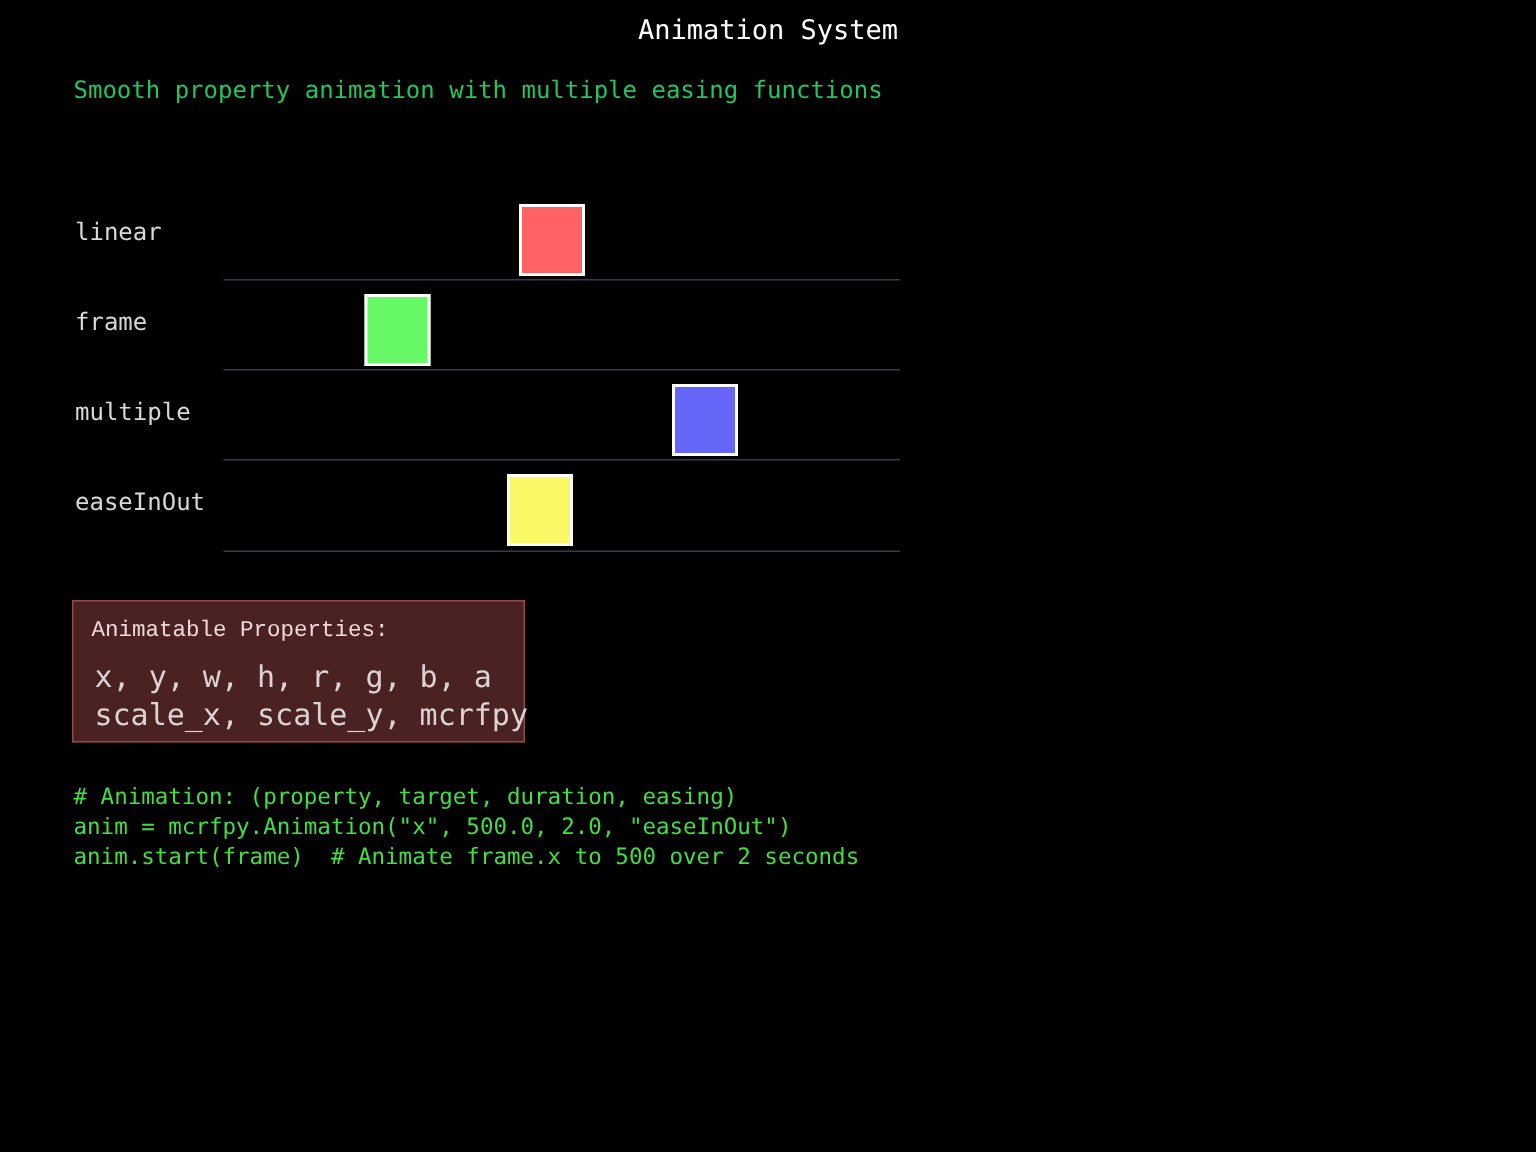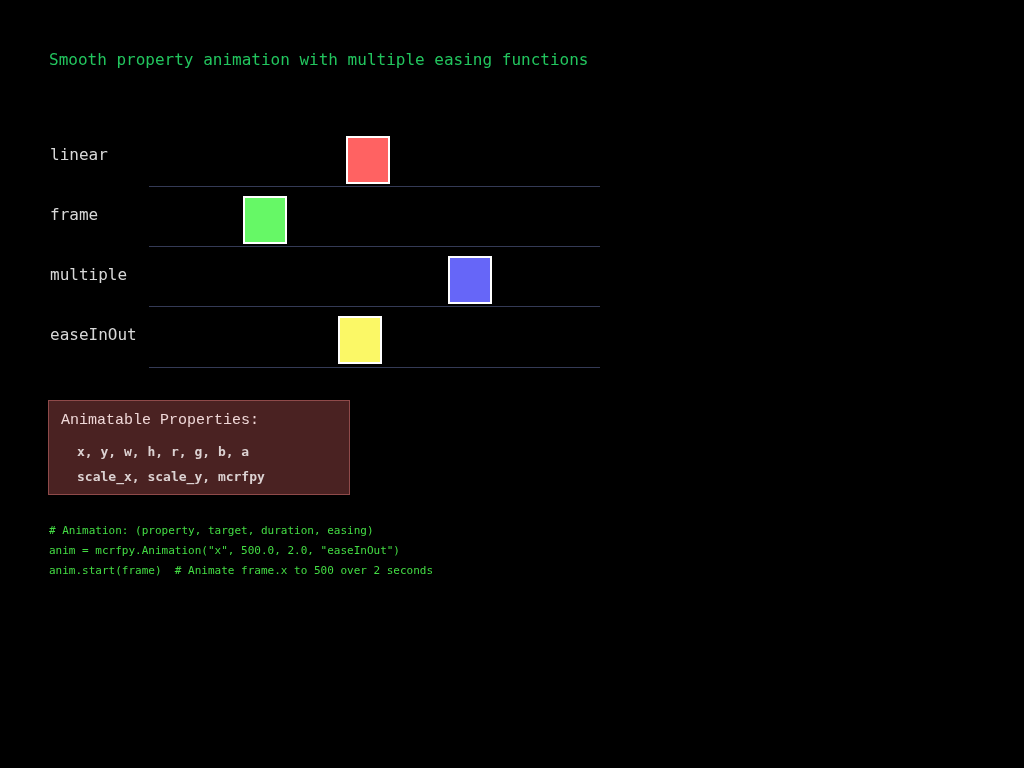--- a/index.html
+++ b/index.html
@@ -111,51 +111,51 @@
     top: 10px;
     font-size: 15px;
     line-height: 19px;
     color: #f0d8d8;
     white-space: pre;
     font-family: Liberation Mono, monospace;
   }
 
   .props-line {
     position: absolute;
-    left: 28px;
-    font-size: 13px;
+    left: 14px;
+    font-size: 20px;
     line-height: 19px;
     color: #dcd2d2;
     white-space: pre;
-    font-weight: bold;
   }
   .props-line.l0 { top: 41px; }
   .props-line.l1 { top: 66px; }
 
   
   .code-block {
     position: absolute;
     left: 49px;
     top: 521px;
     width: 700px;
   }
 
   .code-line {
-    font-size: 11px;
+    font-size: 15px;
     line-height: 20px;
     color: #44dd44;
     white-space: pre;
     height: 20px;
   }
 </style>
 </head>
 <body style="background: rgb(0, 0, 0);">
 
 <div id="stage" style="background: rgb(0, 0, 0);">
 
+  <div class="page-title" style="color: rgb(255, 255, 255);">Animation System</div>
 
   <div class="page-subtitle" style="color: #22c55e;">Smooth property animation with multiple easing functions</div>
 
   <div class="tracks" id="tracks-container">
       <div class="track" style="top: 0px;">
         <div class="track-label" style="top: 145px;">linear</div>
         <div class="track-rail" style="top: 186px; background: rgb(52, 58, 85);"></div>
         <div class="track-box" style="left: 346px; top: 136px; width: 40px; height: 44px; background: rgb(255, 98, 98); border-color: rgb(255, 255, 255);"></div>
       </div>
       <div class="track" style="top: 0px;">

